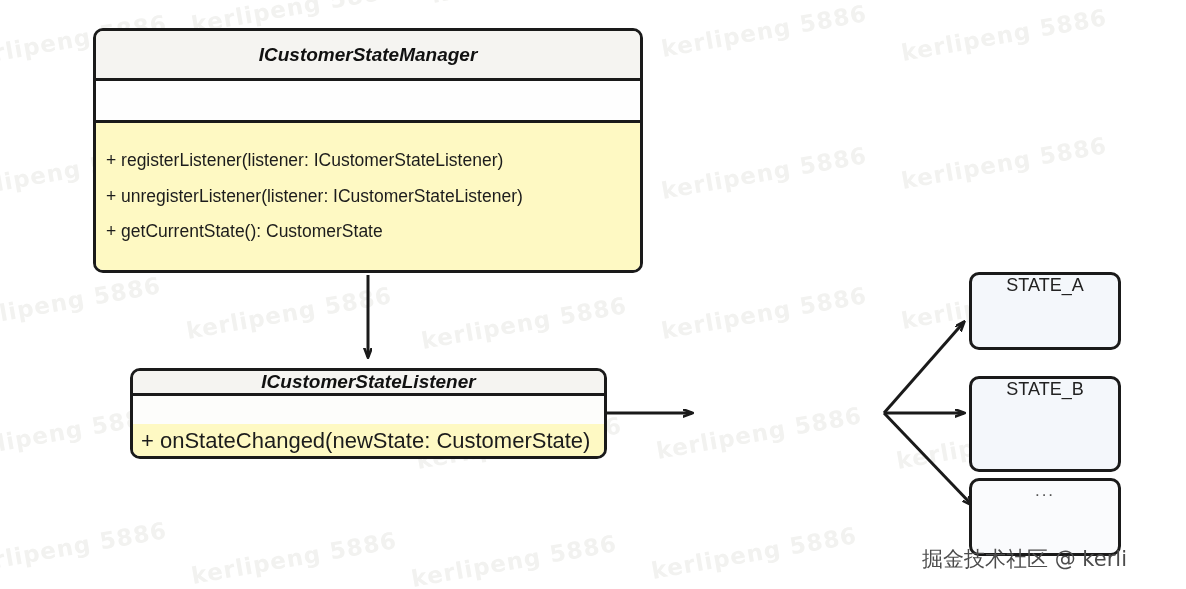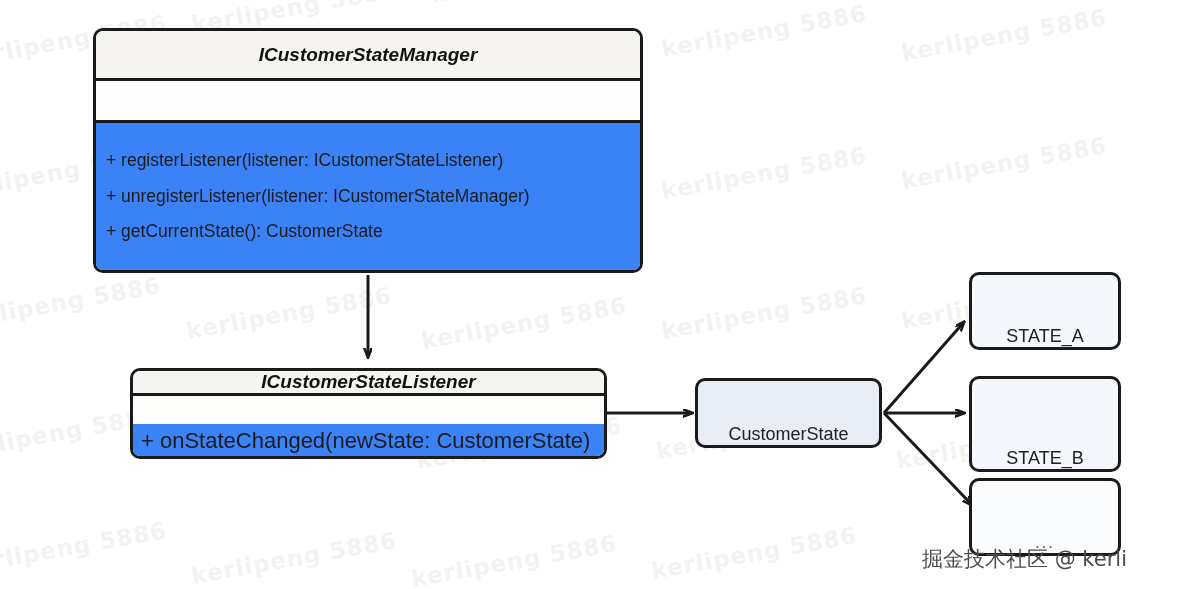--- a/index.html
+++ b/index.html
@@ -77,40 +77,40 @@
     justify-content: center;
     border-bottom: 3px solid #1a1a1a;
     box-sizing: border-box;
   }
   .uml-attrs {
     background: #fefefe;
     border-bottom: 3px solid #1a1a1a;
     box-sizing: border-box;
   }
   .uml-ops {
-    background: #3b82f6;
+    background: #fef9c3;
     box-sizing: border-box;
     display: flex;
     flex-direction: column;
     justify-content: center;
     padding: 4px 4px 4px 10px;
     flex: 1 1 auto;
   }
   .uml-op {
     font-size: 17.5px;
     color: #1c1c1c;
     line-height: 1.22;
     padding: 7px 0;
     white-space: nowrap;
   }
 
   
   .plain {
     display: flex;
-    align-items: flex-end;
+    align-items: flex-start;
     justify-content: center;
     font-size: 18px;
     color: #222222;
   }
   .plain.tinted { background: #e9edf5; }
   .plain.pale   { background: #f4f7fb; }
   .plain.dots   { background: #fafbfd; font-size: 17px; letter-spacing: 2px; color: #555; }
 
   
   .credit {
@@ -175,35 +175,32 @@
     <line x1="884" y1="413" x2="964" y2="413" stroke="#1a1a1a" stroke-width="3" marker-end="url(#arrowhead)"></line>
 
     <line x1="884" y1="413" x2="972" y2="505" stroke="#1a1a1a" stroke-width="3" marker-end="url(#arrowhead)"></line>
   </svg>
 
   <div class="node uml" style="left:93px; top:28px; width:550px; height:245px;">
     <div class="uml-title" style="height:50px;">ICustomerStateManager</div>
     <div class="uml-attrs" style="height:42px;"></div>
     <div class="uml-ops">
       <div class="uml-op">+ registerListener(listener: ICustomerStateListener)</div>
-      <div class="uml-op">+ unregisterListener(listener: ICustomerStateManager)</div>
+      <div class="uml-op">+ unregisterListener(listener: ICustomerStateListener)</div>
       <div class="uml-op">+ getCurrentState(): CustomerState</div>
     </div>
   </div>
 
   <div class="node uml" style="left:130px; top:368px; width:477px; height:91px;gap:28px;">
     <div class="uml-title" style="height:44px;">ICustomerStateListener</div>
     <div class="uml-ops" style="padding-left:8px;">
       <div class="uml-op" style="padding:0; font-size:22px;">+ onStateChanged(newState: CustomerState)</div>
     </div>
   </div>
 
-  <div class="node plain tinted" style="left:695px; top:378px; width:187px; height:70px;">
-    <span>CustomerState</span>
-  </div>
 
   <div class="node plain pale" style="left:969px; top:272px; width:152px; height:78px;">
     <span>STATE_A</span>
   </div>
 
   <div class="node plain pale" style="left:969px; top:376px; width:152px; height:96px;">
     <span>STATE_B</span>
   </div>
 
   <div class="node plain dots" style="left:969px; top:478px; width:152px; height:78px;">

